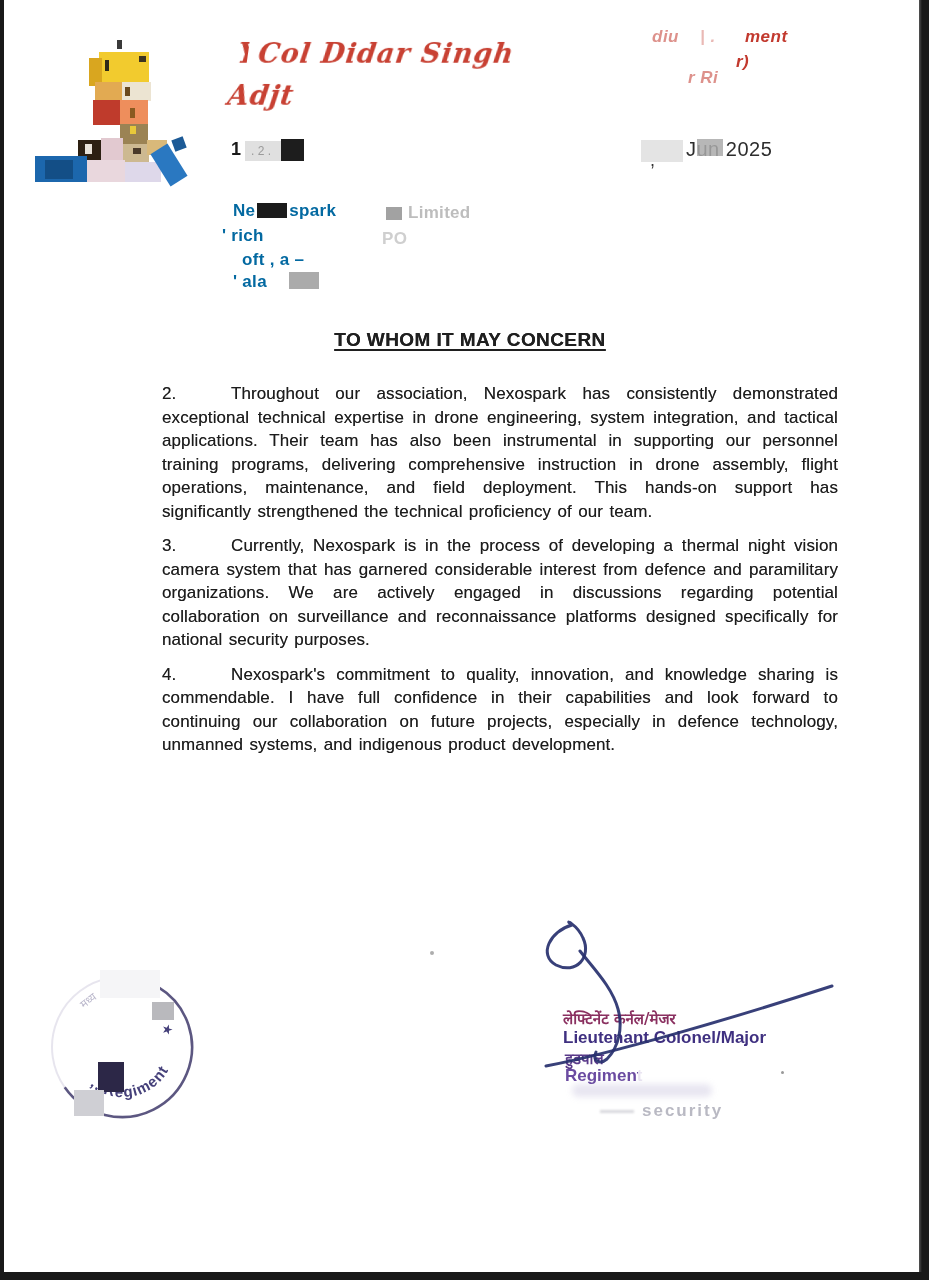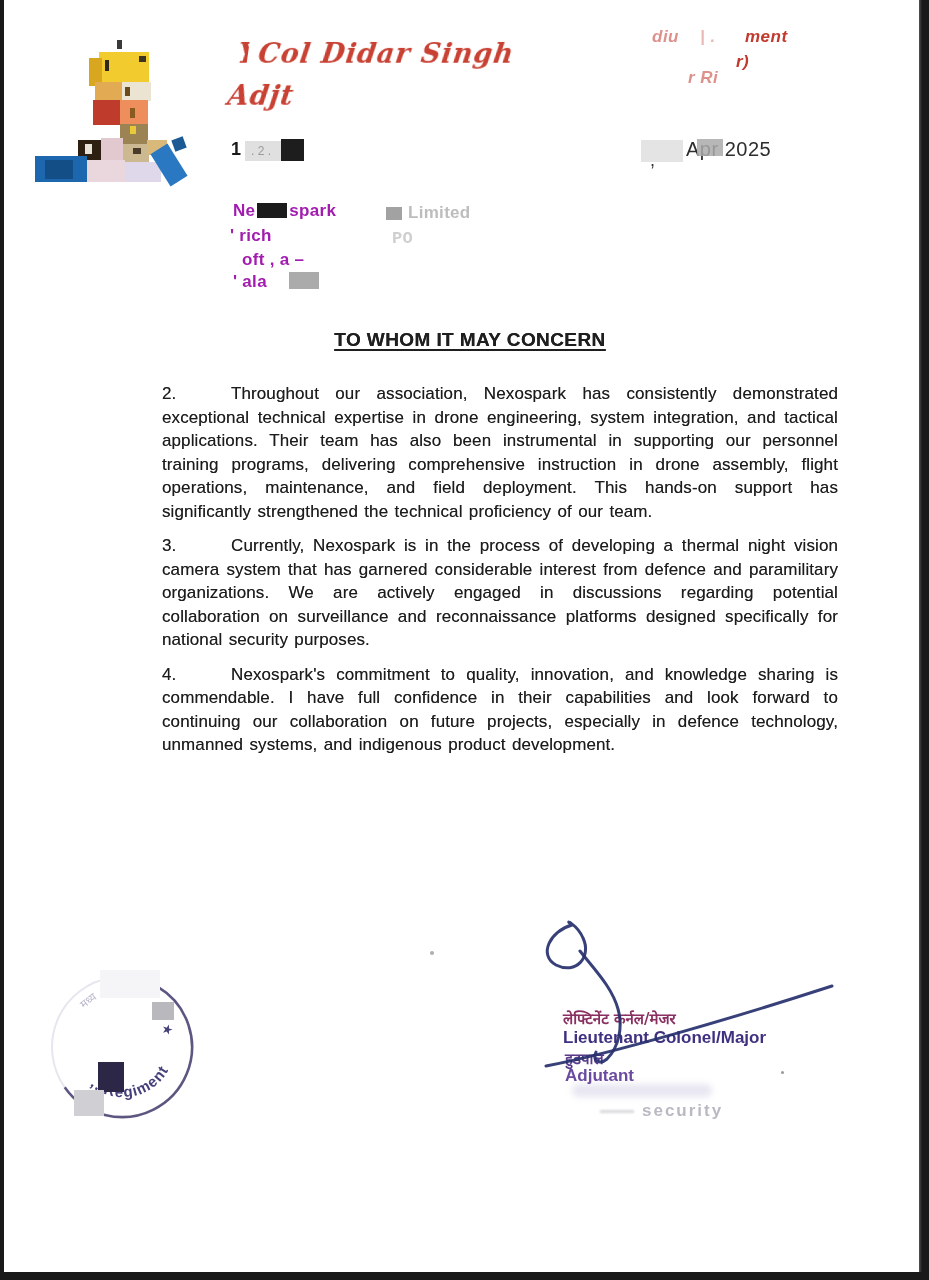--- a/index.html
+++ b/index.html
@@ -15,21 +15,21 @@
     font-family:"DejaVu Serif",serif;font-style:italic;font-weight:bold;color:#c84133;
     transform:skewX(-8deg);letter-spacing:1px;filter:blur(.2px);
   }
   .unit-red{
     font-style:italic;font-weight:bold;color:#c2392e;font-size:17px;
     font-family:"Liberation Sans",sans-serif;filter:blur(.3px);letter-spacing:.5px;
   }
   .faint-red{opacity:.55;text-align:center;}
   .prefix-clip{display:inline-block;width:10px;overflow:hidden;vertical-align:top;}
   
-  .addr{font-size:17px;font-weight:bold;color:#a21caf;filter:blur(.25px);letter-spacing:.3px;}
+  .addr{font-size:17px;font-weight:bold;color:#0369a1;filter:blur(.25px);letter-spacing:.3px;}
   .addr-faint{color:#bdbdbd;font-weight:bold;filter:blur(.4px);}
   .inline-box{display:inline-block;vertical-align:-2px;}
   
   .heading{
     width:700px;text-align:center;font-size:19px;font-weight:bold;letter-spacing:.4px;
     color:#1f1f1f;text-decoration:underline;text-underline-offset:3px;
     text-decoration-thickness:2px;text-shadow:0 0 .5px #222;
   }
   
   .letter-body{width:676px;}
@@ -94,27 +94,27 @@
 <div class="abs unit-red faint-red" style="left:688px;top:52px;margin-top:16px;">r Ri</div>
 <div class="abs unit-red" style="left:736px;top:52px;">r)</div>
 
 <div class="abs" style="left:231px;top:139px;font-size:18px;font-weight:bold;color:#1a1a1a;filter:blur(.3px);">1</div>
 <div class="abs redact" style="left:245px;top:141px;width:36px;height:20px;background:#e0e0e0;"></div>
 <div class="abs" style="left:251px;top:144px;font-size:12px;color:#9a9a9a;">. 2 .</div>
 <div class="abs redact" style="left:281px;top:139px;width:23px;height:22px;background:#1d1d1d;"></div>
 
 <div class="abs redact" style="left:641px;top:140px;width:42px;height:22px;background:#e4e4e4;"></div>
 <div class="abs" style="left:650px;top:150px;font-size:18px;color:#333;">,</div>
-<div class="abs" style="left:686px;top:138px;font-size:20px;color:#2d2d2d;letter-spacing:.5px;filter:blur(.25px);">Apr 2025</div>
+<div class="abs" style="left:686px;top:138px;font-size:20px;color:#2d2d2d;letter-spacing:.5px;filter:blur(.25px);">Jun 2025</div>
 <div class="abs redact" style="left:697px;top:139px;width:26px;height:17px;background:rgba(170,170,170,.85);"></div>
 
 <div class="abs addr" style="left:233px;top:201px;"><span>Ne</span><span class="inline-box" style="width:30px;height:15px;background:#1b1b1b;margin:0 2px;"></span><span>spark</span></div>
 <div class="abs addr addr-faint" style="left:386px;top:203px;"><span class="inline-box" style="width:16px;height:13px;background:#a2a2a2;margin-right:6px;"></span><span>Limited</span></div>
-<div class="abs addr" style="left:230px;top:226px;">' rich</div>
-<div class="abs addr" style="left:392px;top:229px;color:#cfcfcf;font-family:Liberation Mono, monospace;">PO</div>
+<div class="abs addr" style="left:222px;top:226px;">' rich</div>
+<div class="abs addr" style="left:382px;top:229px;color:#cfcfcf;">PO</div>
 <div class="abs addr" style="left:232px;top:250px;margin-left:10px;">oft , a –</div>
 <div class="abs addr" style="left:233px;top:272px;">' ala</div>
 <div class="abs redact" style="left:289px;top:272px;width:30px;height:17px;background:#ababab;"></div>
 
 <div class="abs heading" style="left:120px;top:329px;">TO WHOM IT MAY CONCERN</div>
 
 <div class="abs letter-body" style="left:162px;top:382px;">
   <p><span class="pnum">2.</span><span>Throughout our association, Nexospark has consistently demonstrated exceptional technical expertise in drone engineering, system integration, and tactical applications. Their team has also been instrumental in supporting our personnel training programs, delivering comprehensive instruction in drone assembly, flight operations, maintenance, and field deployment. This hands-on support has significantly strengthened the technical proficiency of our team.</span></p>
   <p><span class="pnum">3.</span><span>Currently, Nexospark is in the process of developing a thermal night vision camera system that has garnered considerable interest from defence and paramilitary organizations. We are actively engaged in discussions regarding potential collaboration on surveillance and reconnaissance platforms designed specifically for national security purposes.</span></p>
   <p><span class="pnum">4.</span><span>Nexospark's commitment to quality, innovation, and knowledge sharing is commendable. I have full confidence in their capabilities and look forward to continuing our collaboration on future projects, especially in defence technology, unmanned systems, and indigenous product development.</span></p>
@@ -135,21 +135,21 @@
   <text x="38" y="44" font-size="11" fill="#8b86a8" opacity=".6" transform="rotate(-38 44 40)" style="font-family:'DejaVu Sans',sans-serif;">मध्य</text>
   <rect x="58" y="8" width="60" height="28" fill="#f5f5f7"></rect>
   <rect x="110" y="40" width="22" height="18" fill="#b9b9bd"></rect>
   <rect x="56" y="100" width="26" height="30" fill="#2c2747"></rect>
   <rect x="32" y="128" width="30" height="26" fill="#cfcfd4"></rect>
 </svg>
 
 <div class="abs rank hi" style="left:563px;top:1008px;color:#8a3060;">लेफ्टिनेंट कर्नल/मेजर</div>
 <div class="abs rank" style="left:563px;top:1028px;font-size:17px;font-weight:bold;color:#3f3080;">Lieutenant Colonel/Major</div>
 <div class="abs rank hi" style="left:565px;top:1048px;color:#5a3a8a;">हुडपाल</div>
-<div class="abs rank" style="left:565px;top:1066px;font-size:17px;font-weight:bold;color:#6b4ba1;">Adjutant</div>
+<div class="abs rank" style="left:565px;top:1066px;font-size:17px;font-weight:bold;color:#6b4ba1;">Regiment</div>
 <div class="abs redact" style="left:638px;top:1066px;width:45px;height:20px;background:rgba(255,255,255,.85);"></div>
 
 <div class="abs smudge" style="left:572px;top:1084px;width:140px;height:13px;background:rgba(140,130,185,.2);"></div>
 <div class="abs" style="left:600px;top:1110px;width:34px;height:3px;background:rgba(130,130,145,.3);filter:blur(1px);"></div>
 <div class="abs ghost-text" style="left:642px;top:1101px;">security</div>
 
 <svg class="abs" style="left:520px;top:905px;" width="345" height="185" viewBox="0 0 345 185">
   <path d="M 52 20 C 30 26 18 50 36 60 C 56 70 72 52 63 33 C 57 19 42 13 52 20" fill="none" stroke="#27306e" stroke-width="3" stroke-linecap="round" opacity=".92"></path>
   <path d="M 60 46 C 74 64 92 82 98 104 C 103 122 99 142 87 154 C 80 160 72 156 76 147" fill="none" stroke="#27306e" stroke-width="3" stroke-linecap="round" opacity=".92"></path>
   <path d="M 26 161 C 90 149 210 114 312 81" fill="none" stroke="#27306e" stroke-width="3" stroke-linecap="round" opacity=".92"></path>

